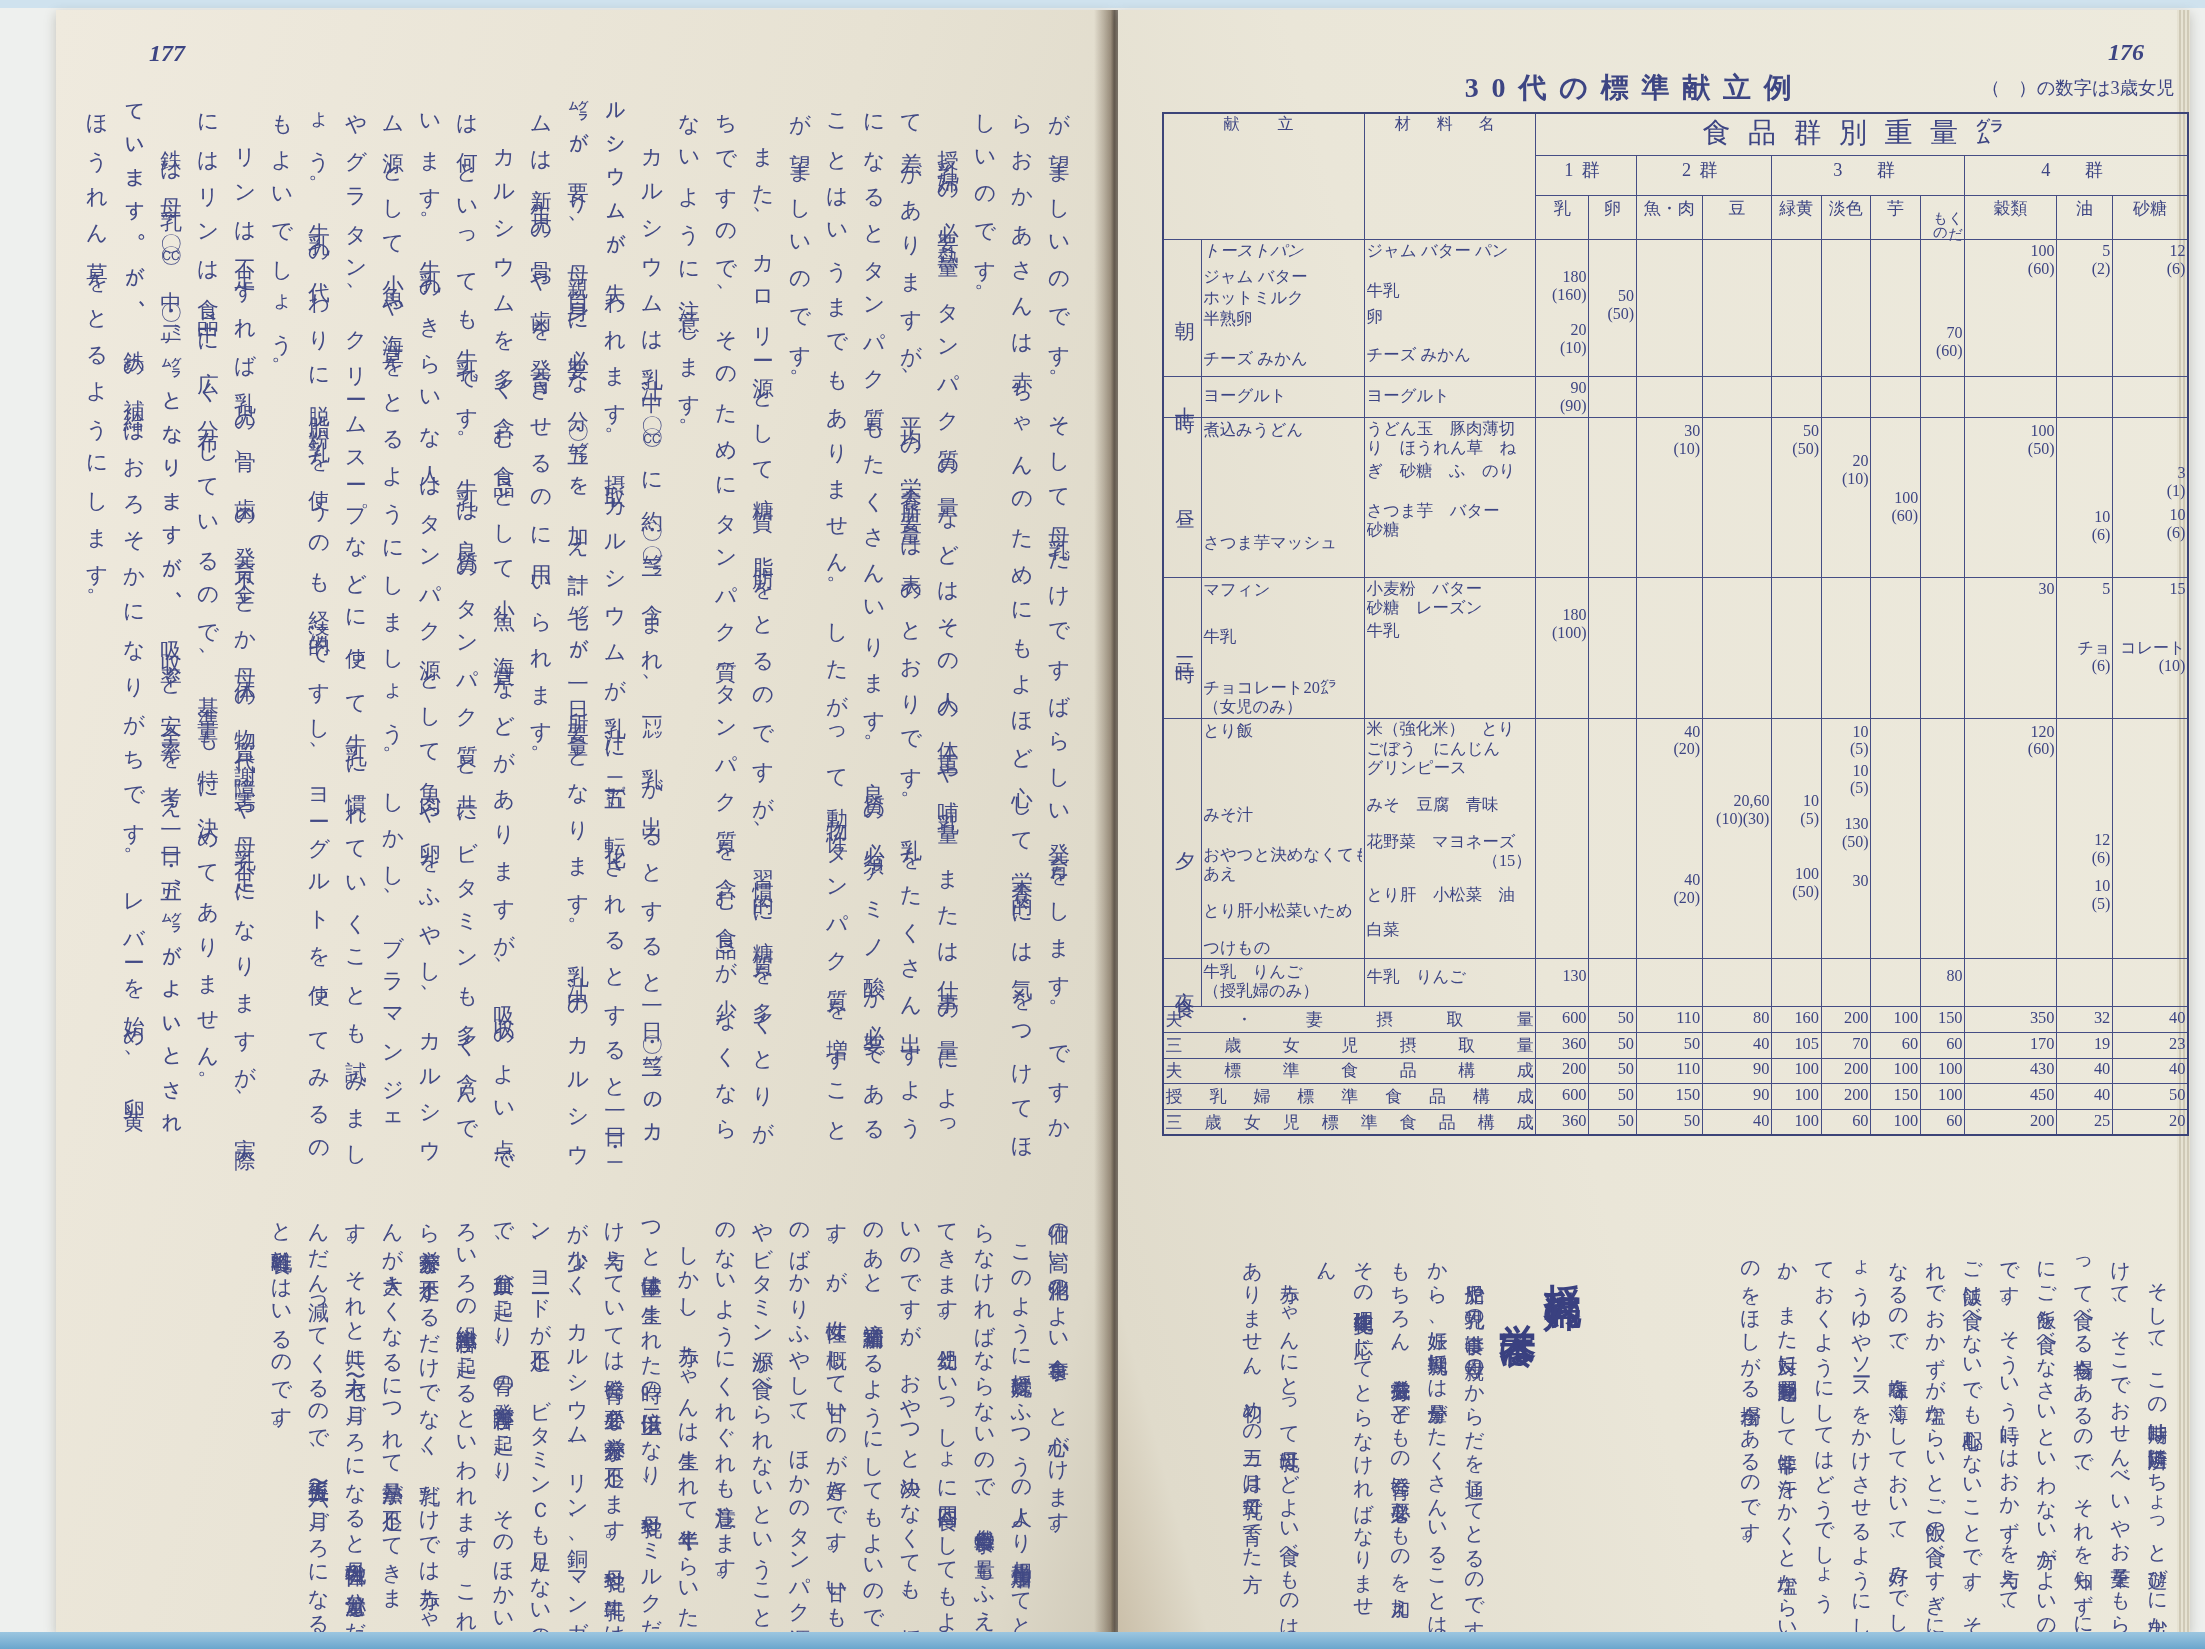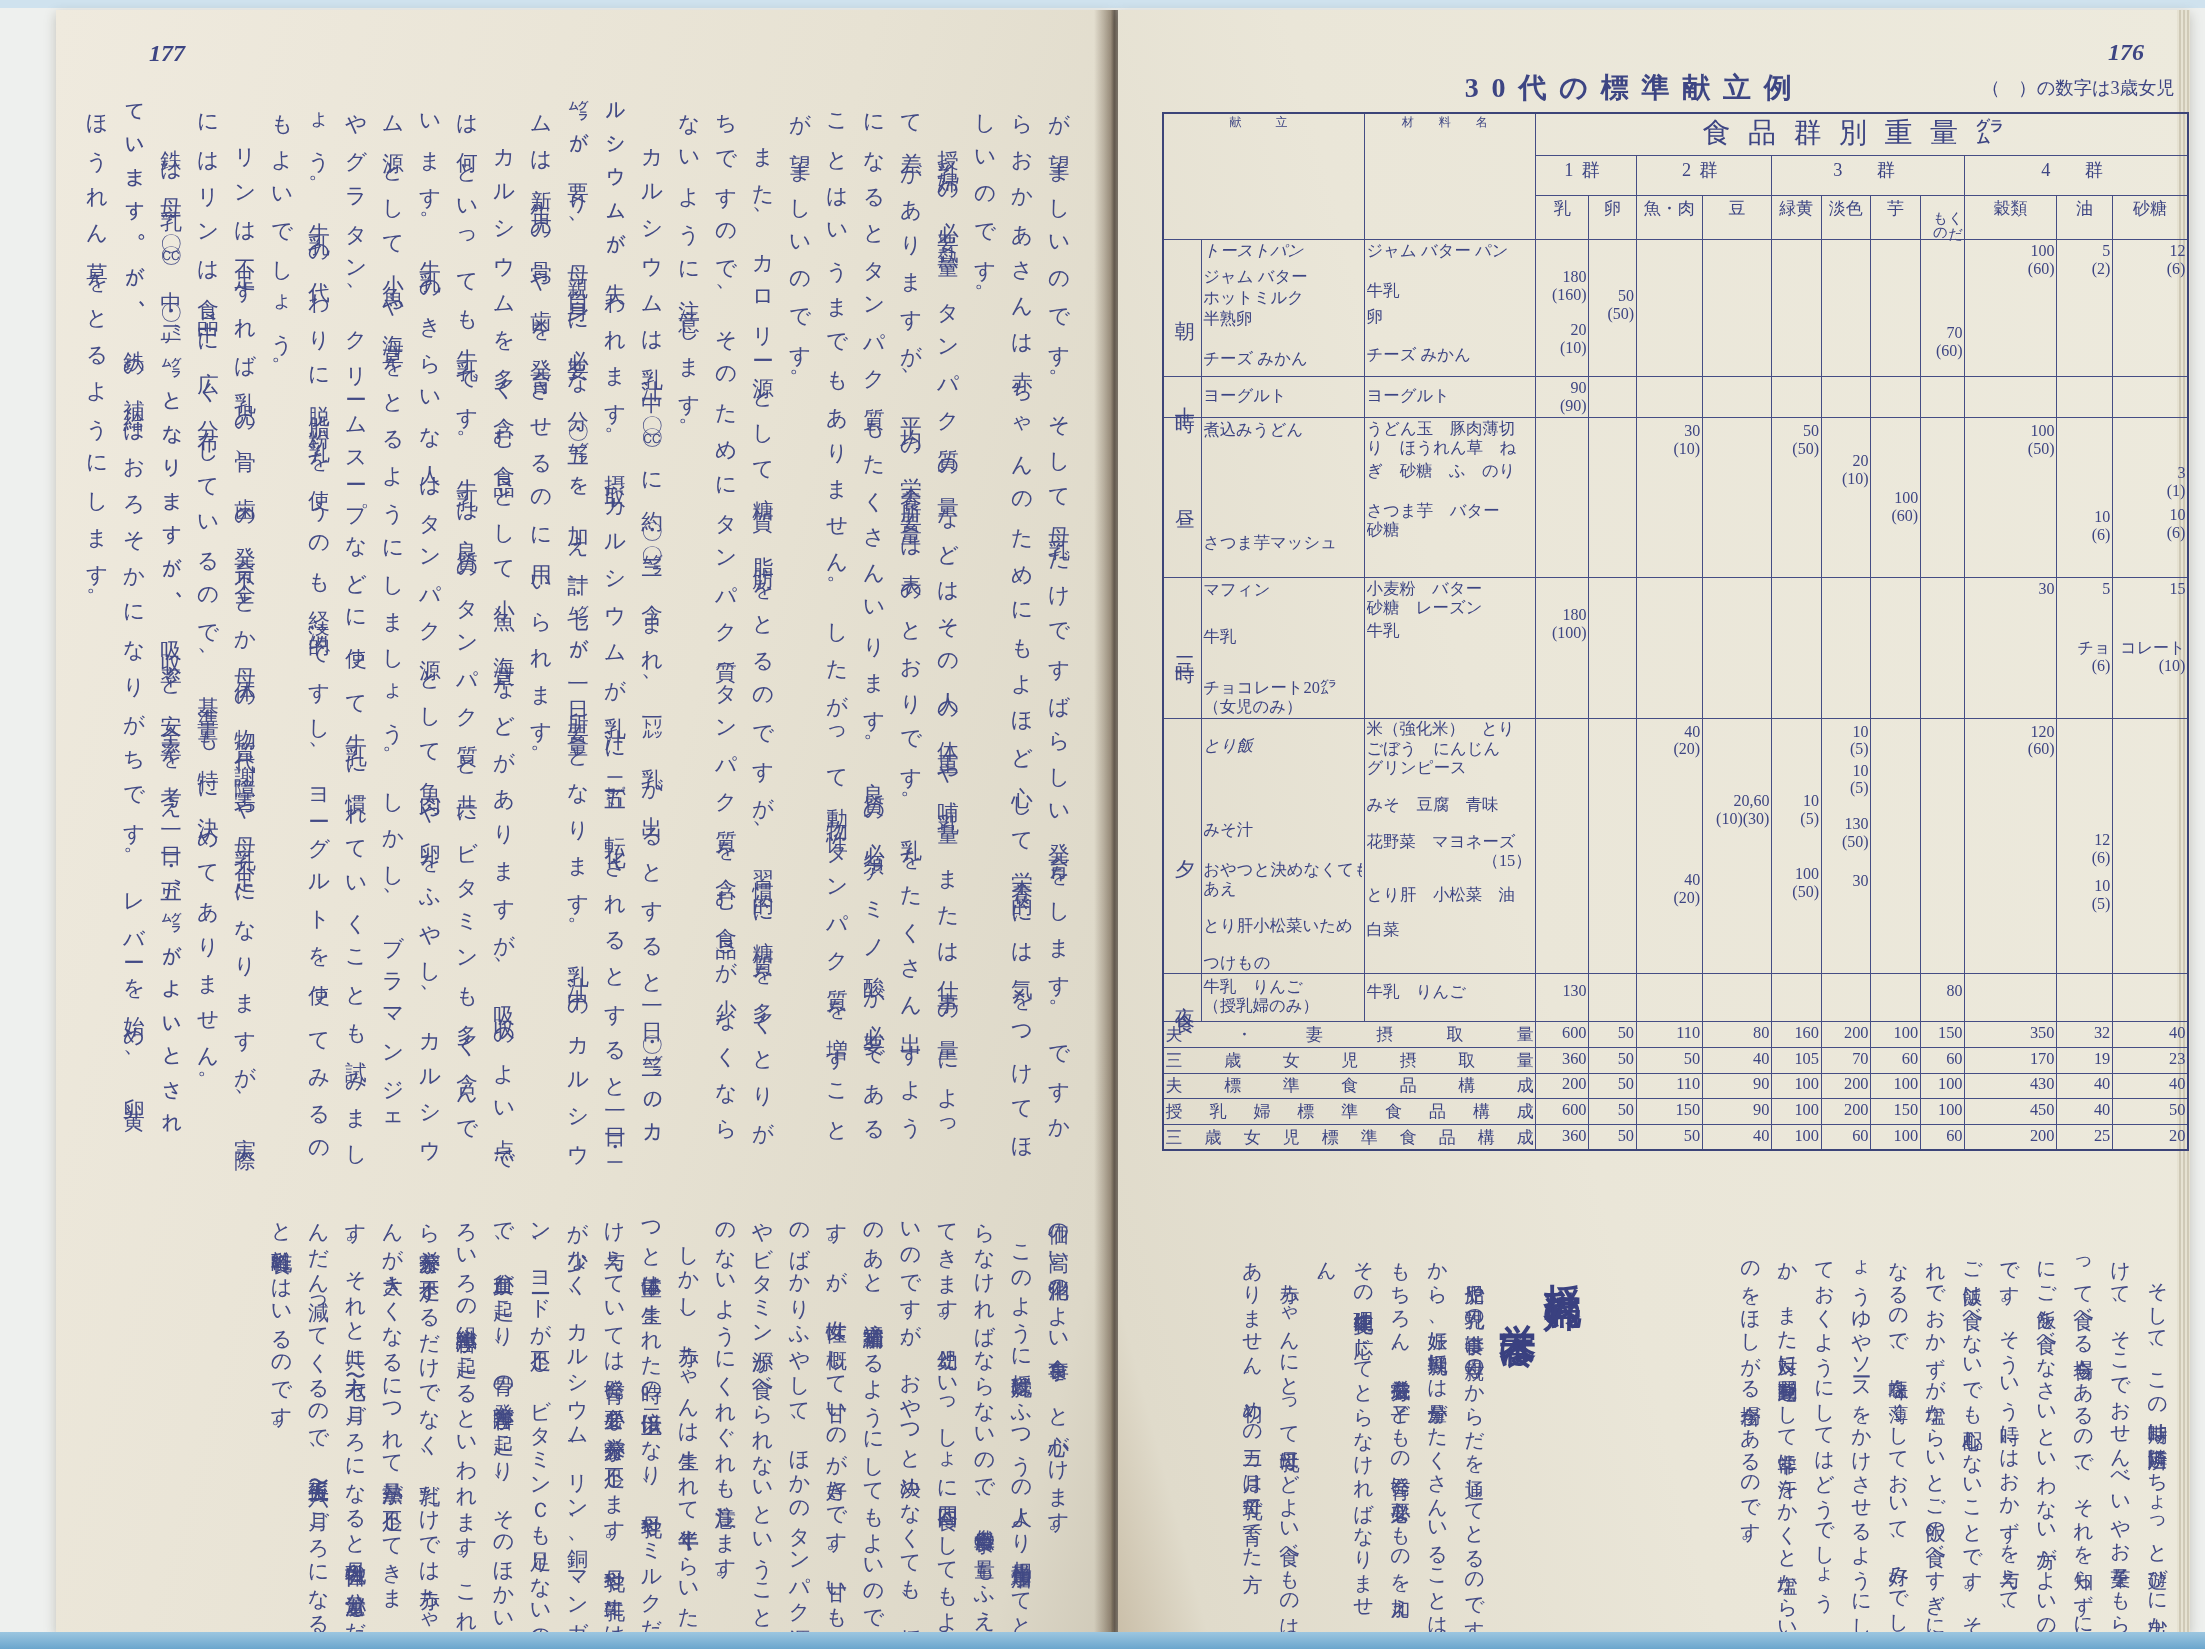--- a/index.html
+++ b/index.html
@@ -37,21 +37,21 @@
   #menu-table{border-collapse:collapse;table-layout:fixed;width:1027px;
       font-family:"Liberation Serif","DejaVu Serif",serif;color:#3d4583;}
   #menu-table td,#menu-table th{border:1.3px solid #454d84;padding:0.8px 1.6px;vertical-align:top;
       font-weight:normal;}
   #menu-table{border:2.4px solid #3c4478;}
   th.banner{font-size:28px;letter-spacing:17.5px;border-bottom:1.9px solid #454d84;height:40px;vertical-align:middle;}
   th.grp{font-size:18.3px;letter-spacing:8px;height:37px;vertical-align:middle;}
   th.colh{font-size:17px;height:40px;vertical-align:middle;text-align:center;padding:0;}
   th.colh.vert{writing-mode:vertical-rl;text-orientation:upright;font-size:14.4px;line-height:1.05;
       letter-spacing:0;padding-top:1.6px;}
-  th.kondate,th.zairyo{font-size:12px;letter-spacing:11px;vertical-align:middle;}
+  th.kondate,th.zairyo{font-size:16px;letter-spacing:11px;vertical-align:middle;}
   td.meal{writing-mode:vertical-rl;text-orientation:upright;font-size:20px;letter-spacing:6.4px;
       text-align:center;vertical-align:middle;padding-top:4.8px;}
   td.menu-c,td.mat-c{font-size:16.4px;line-height:1.18;}
   .mline{white-space:nowrap;overflow:hidden;}
   td.num{font-size:16px;text-align:right;padding-right:3.2px;}
   .entry{line-height:1.12;}
   .entry div{white-space:nowrap;}
   td.sumlabel{font-size:17px;text-align:justify;text-align-last:justify;padding:1.6px 11px 1.6px 6.4px;
       vertical-align:middle;white-space:nowrap;overflow:hidden;}
   td.sumval{font-size:16.4px;text-align:right;padding-right:4px;vertical-align:middle;}
@@ -337,21 +337,21 @@
               </div>
               <div class="entry" style="margin-top: 41px;">
                 <div>コレート</div>
                 <div>(10)</div>
               </div>
             </td>
           </tr>
           <tr style="height: 225px;">
             <td class="meal">夕</td>
             <td class="menu-c">
-              <div class="mline" style="margin-top: 17px; font-style: italic;">とり飯</div>
+              <div class="mline" style="margin-top: 2px;">とり飯</div>
               <div class="mline" style="margin-top: 64px;">みそ汁</div>
               <div class="mline" style="margin-top: 21px;">おやつと決めなくても</div>
               <div class="mline" style="margin-top: 0px;">あえ</div>
               <div class="mline" style="margin-top: 17.5px;">とり肝小松菜いため</div>
               <div class="mline" style="margin-top: 17.5px;">つけもの</div>
             </td>
             <td class="mat-c">
               <div class="mline" style="margin-top: 0px;">米（強化米）　とり</div>
               <div class="mline" style="margin-top: 0px;">ごぼう　にんじん</div>
               <div class="mline" style="margin-top: 0px;">グリンピース</div>

